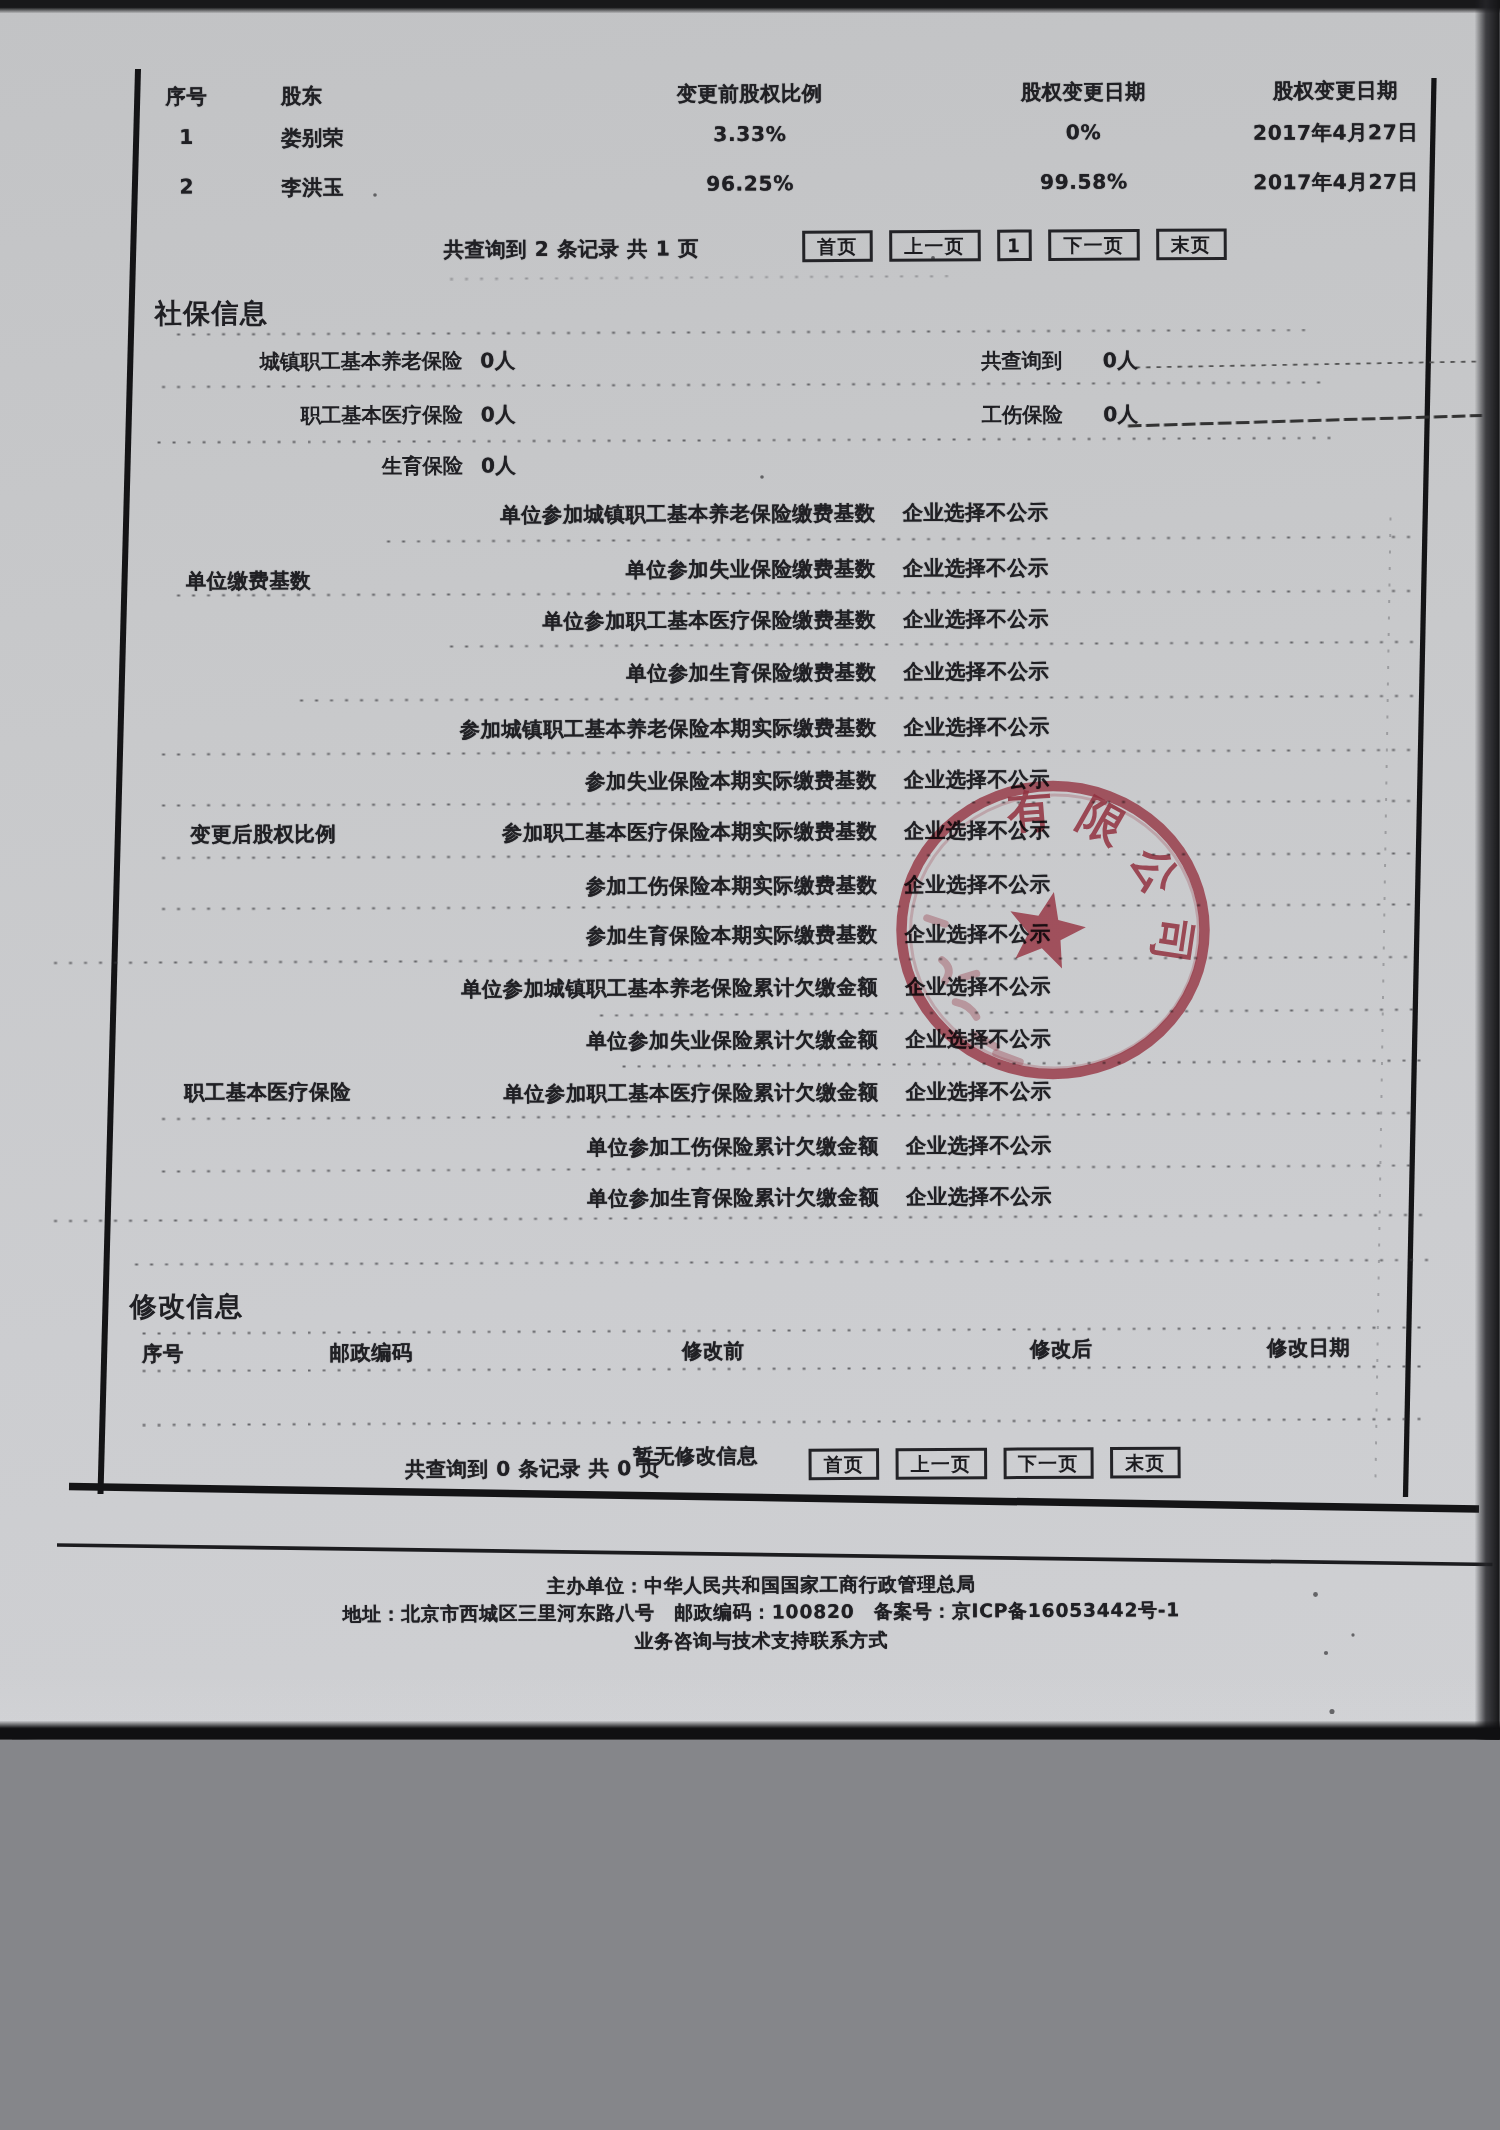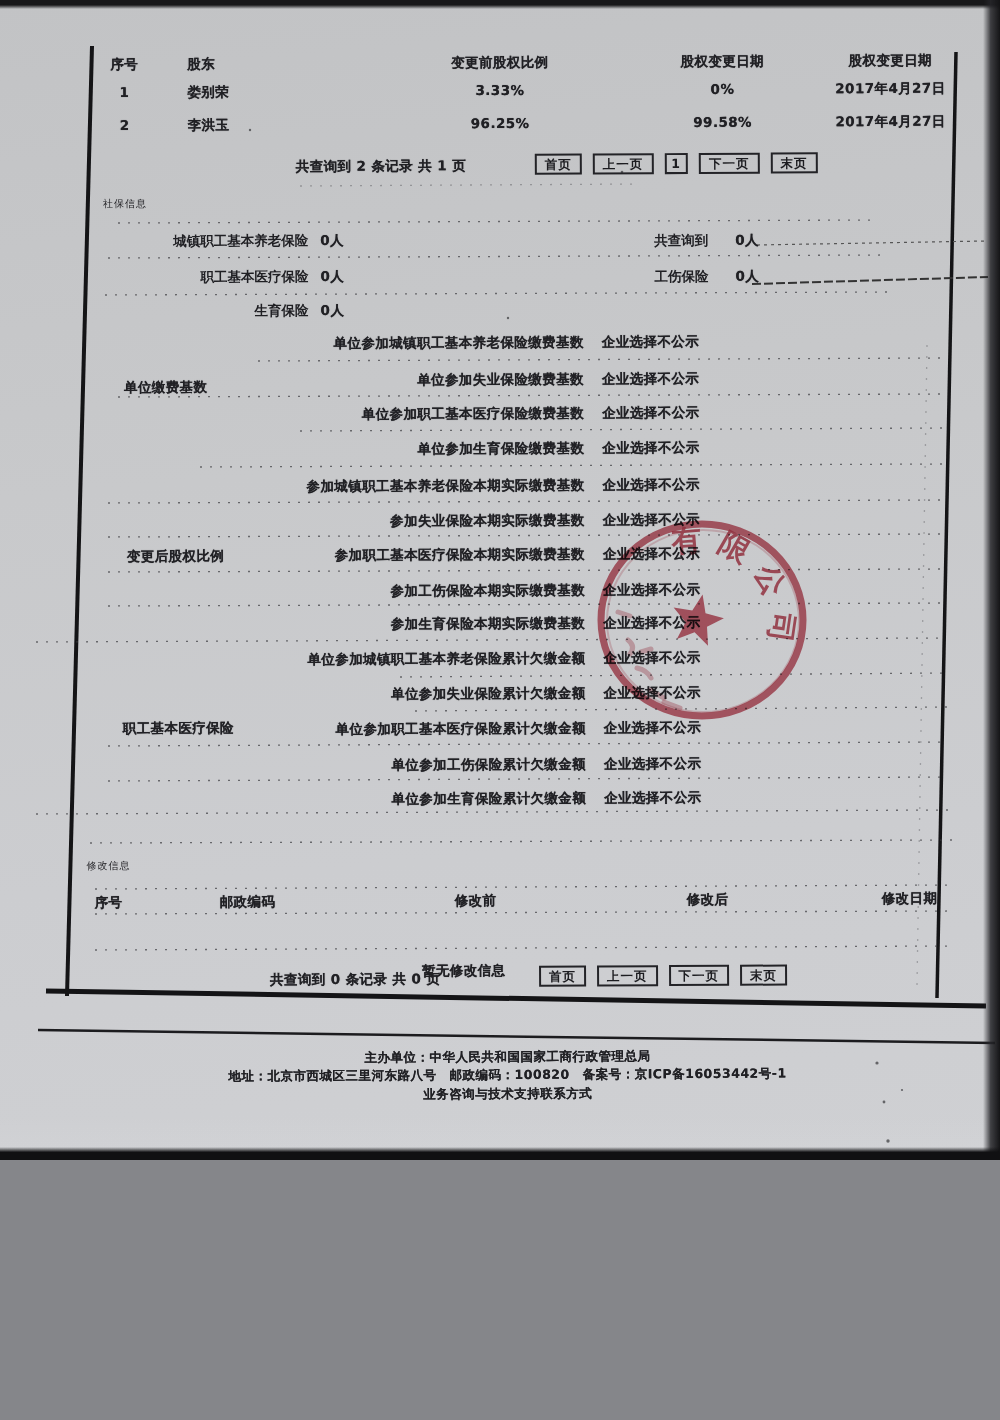--- a/index.html
+++ b/index.html
@@ -2,21 +2,21 @@
 <html><head>
 <meta charset="utf-8">
 <style>
   html,body{margin:0;padding:0;background:#85868a;}
   .page{position:relative;width:1000px;height:1160px;overflow:hidden;
     background:linear-gradient(175deg,#c2c3c5 0%,#c8c9cb 40%,#cccdd0 72%,#cfd0d3 100%);
     font-family:"DejaVu Sans",sans-serif;color:#202024;}
   .abs{position:absolute;white-space:nowrap;}
   .content{position:absolute;inset:0;z-index:2;transform:rotate(-0.3deg);}
   .t{font-size:13.5px;font-weight:700;letter-spacing:.4px;text-shadow:0 0 .7px rgba(25,25,30,.8);}
-  .title{font-size:10px;font-weight:400;letter-spacing:1px;}
+  .title{font-size:18px;font-weight:700;letter-spacing:1px;}
   .right{text-align:right;}
   .center{text-align:left;margin-top:39px;}
   .btnrow{display:flex;gap:11px;align-items:center;}
   .btn{display:inline-block;border:2px solid #232327;padding:1px 8px;font-size:12.5px;
     font-weight:700;line-height:15px;letter-spacing:1px;color:#1c1c20;}
   .btn.pg{padding:1px 5px;}
   .c1{position:absolute;left:92px;width:70px;text-align:center;}
   .c2{position:absolute;left:190px;width:180px;text-align:left;}
   .c3{position:absolute;left:390px;width:225px;text-align:center;}
   .c4{position:absolute;left:640px;width:170px;text-align:center;}
@@ -220,21 +220,21 @@
       <span class="glabel t">单位参加生育保险累计欠缴金额</span>
       <span class="gvalue t">企业选择不公示</span>
     </div>
 
     <span class="abs title" style="left:85px;top:857px">修改信息</span>
     <div class="trow" style="top:892px">
       <span class="abs t" style="left:93px">序号</span>
       <span class="abs t" style="left:218px">邮政编码</span>
       <span class="abs t" style="left:453px">修改前</span>
       <span class="abs t" style="left:685px">修改后</span>
-      <span class="abs t" style="left:880px">修改日期</span>
+      <span class="abs t" style="left:843px">修改日期</span>
     </div>
     <span class="abs t center" style="left:420px;top:923px;width:170px">暂无修改信息</span>
 
     <span class="abs t" style="left:268px;top:970px">共查询到 0 条记录 共 0 页</span>
     <div class="abs btnrow" style="left:537px;top:966px">
       <span class="btn">首页</span>
       <span class="btn">上一页</span>
       <span class="btn">下一页</span>
       <span class="btn">末页</span>
     </div>

